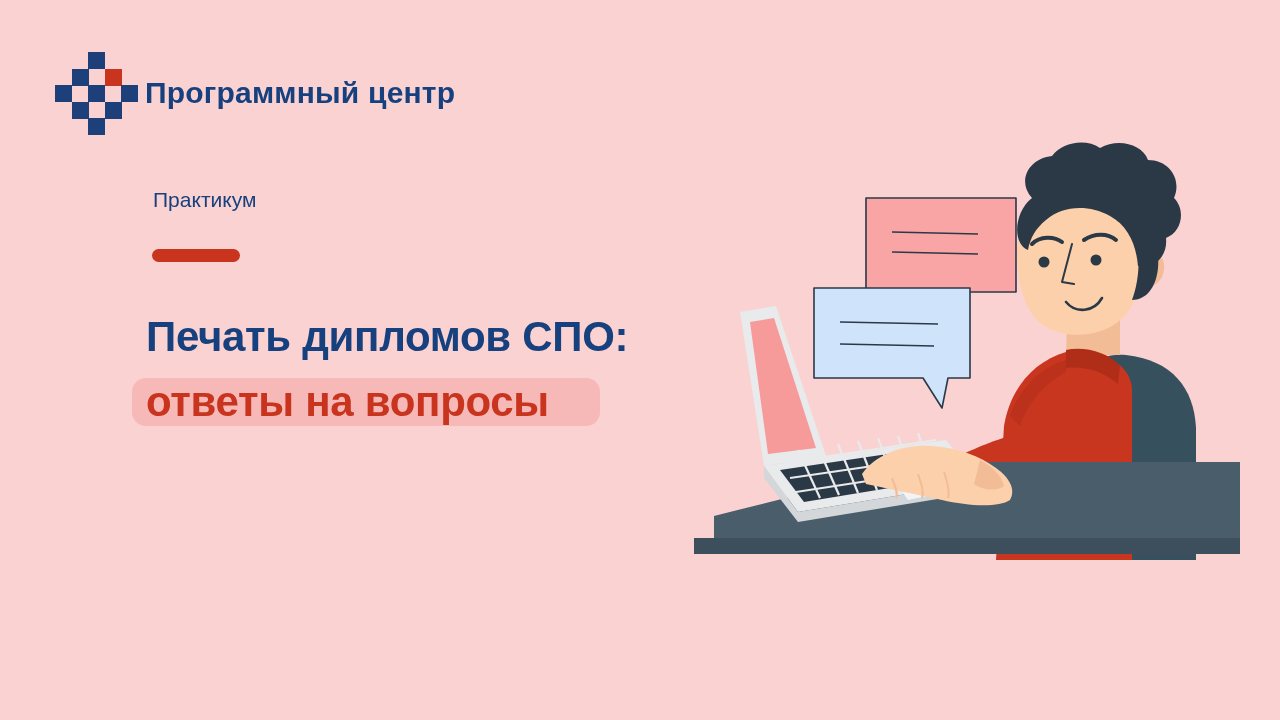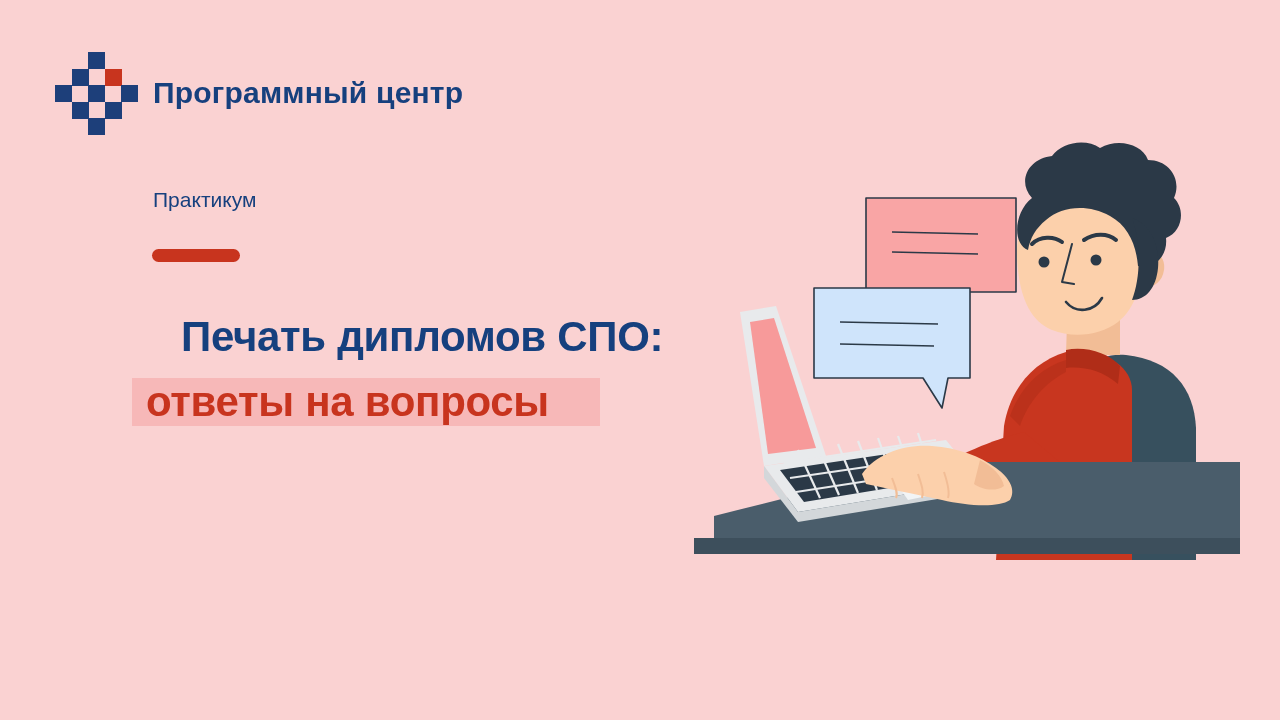--- a/index.html
+++ b/index.html
@@ -16,21 +16,21 @@
     font-family: "Liberation Sans", sans-serif;
   }
 
   
   .brand {
     position: absolute;
     left: 55px;
     top: 52px;
     display: flex;
     align-items: center;
-    gap: 16px;
+    gap: 8px;
   }
   .logo-mark {
     position: relative;
     width: 82px;
     height: 82px;
   }
   .logo-mark span {
     position: absolute;
     width: 17px;
     height: 17px;
@@ -66,31 +66,31 @@
   }
   .title-line1 {
     position: absolute;
     left: 146px;
     top: 313px;
     color: #16407e;
     font-size: 42px;
     font-weight: bold;
     letter-spacing: -0.3px;
     white-space: nowrap;
-    margin-left: 35px;
   }
   .title-line2-wrap {
     position: absolute;
     left: 132px;
     top: 378px;
     width: 468px;
     height: 48px;
     background: #f7b8b8;
     display: flex;
     align-items: center;
+    border-radius: 14px;
   }
   .title-line2 {
     color: #c8341e;
     font-size: 42px;
     font-weight: bold;
     letter-spacing: -0.3px;
     white-space: nowrap;
     padding-left: 14px;
   }
 

